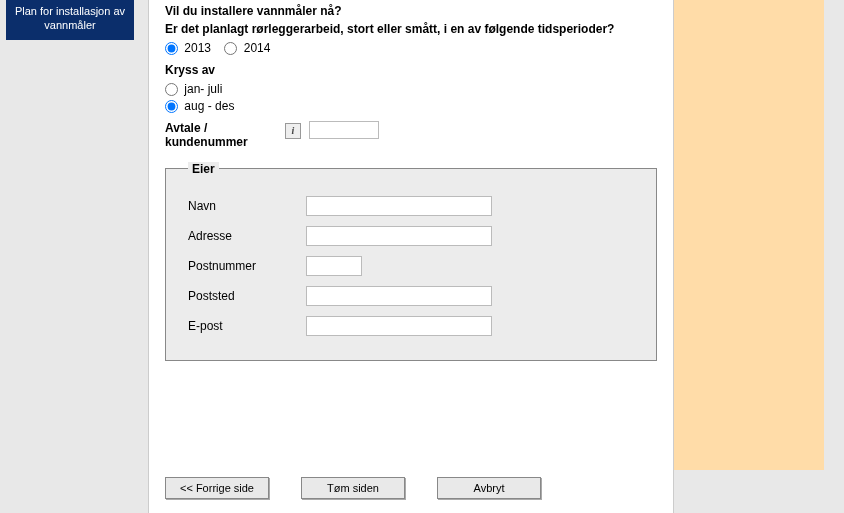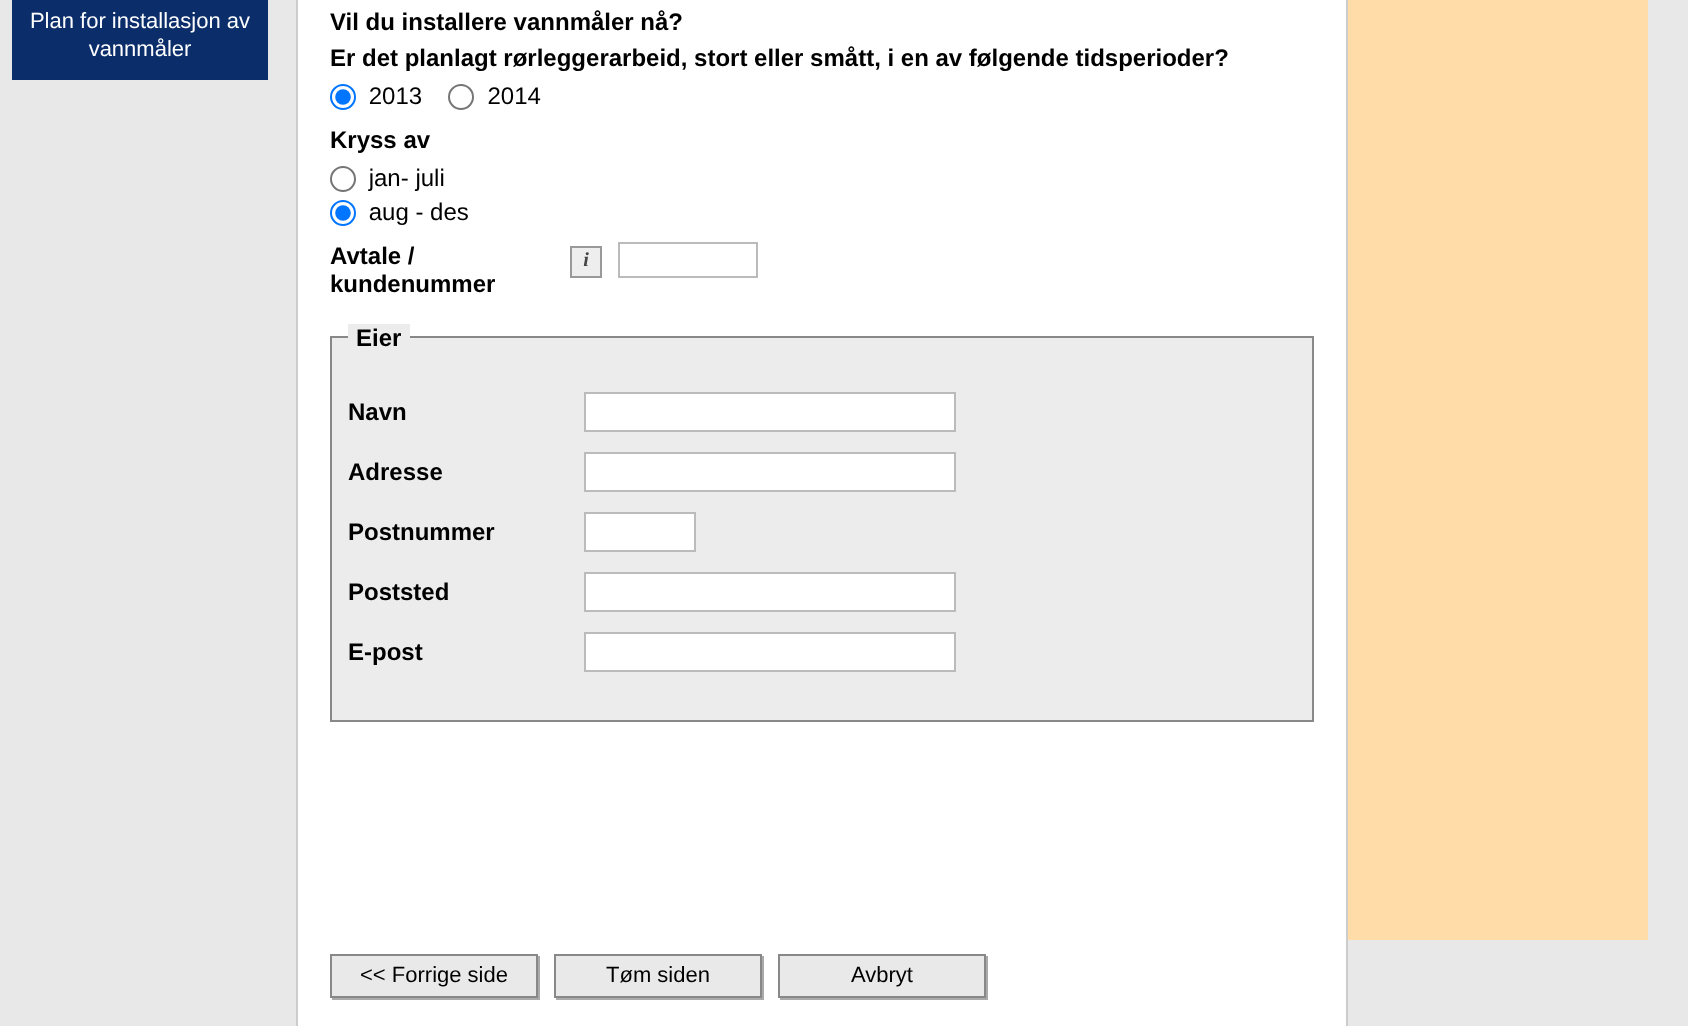--- a/index.html
+++ b/index.html
@@ -104,51 +104,51 @@
     width: 70px;
     height: 18px;
     border: 1px solid #bbb;
     background: #fff;
     box-sizing: border-box;
   }
   fieldset.eier {
     border: 1px solid #888;
     background: #ececec;
     margin: 12px 0 0 0;
-    padding: 10px 14px 14px 8px;
+    padding: 10px 14px 14px 22px;
   }
   fieldset.eier legend {
     font-weight: bold;
     padding: 0 4px;
     background: #ececec;
   }
   .field-row {
     display: flex;
     align-items: center;
     margin: 10px 0;
   }
   .field-label {
-    font-weight: bold;
+    font-weight: normal;
     width: 118px;
   }
   .txt {
     height: 20px;
     border: 1px solid #bbb;
     background: #fff;
     box-sizing: border-box;
   }
   .txt-wide { width: 186px; }
   .txt-short { width: 56px; }
   .txt-med { width: 80px; }
   .button-bar {
     position: absolute;
     left: 16px;
     bottom: 14px;
     display: flex;
-    gap: 8px;
+    gap: 32px;
   }
   .btn {
     width: 104px;
     height: 22px;
     background: #e9e9e9;
     border: 1px solid #888;
     box-shadow: 1px 1px 0 #aaa;
     font-family: inherit;
     font-size: 11px;
     cursor: pointer;

